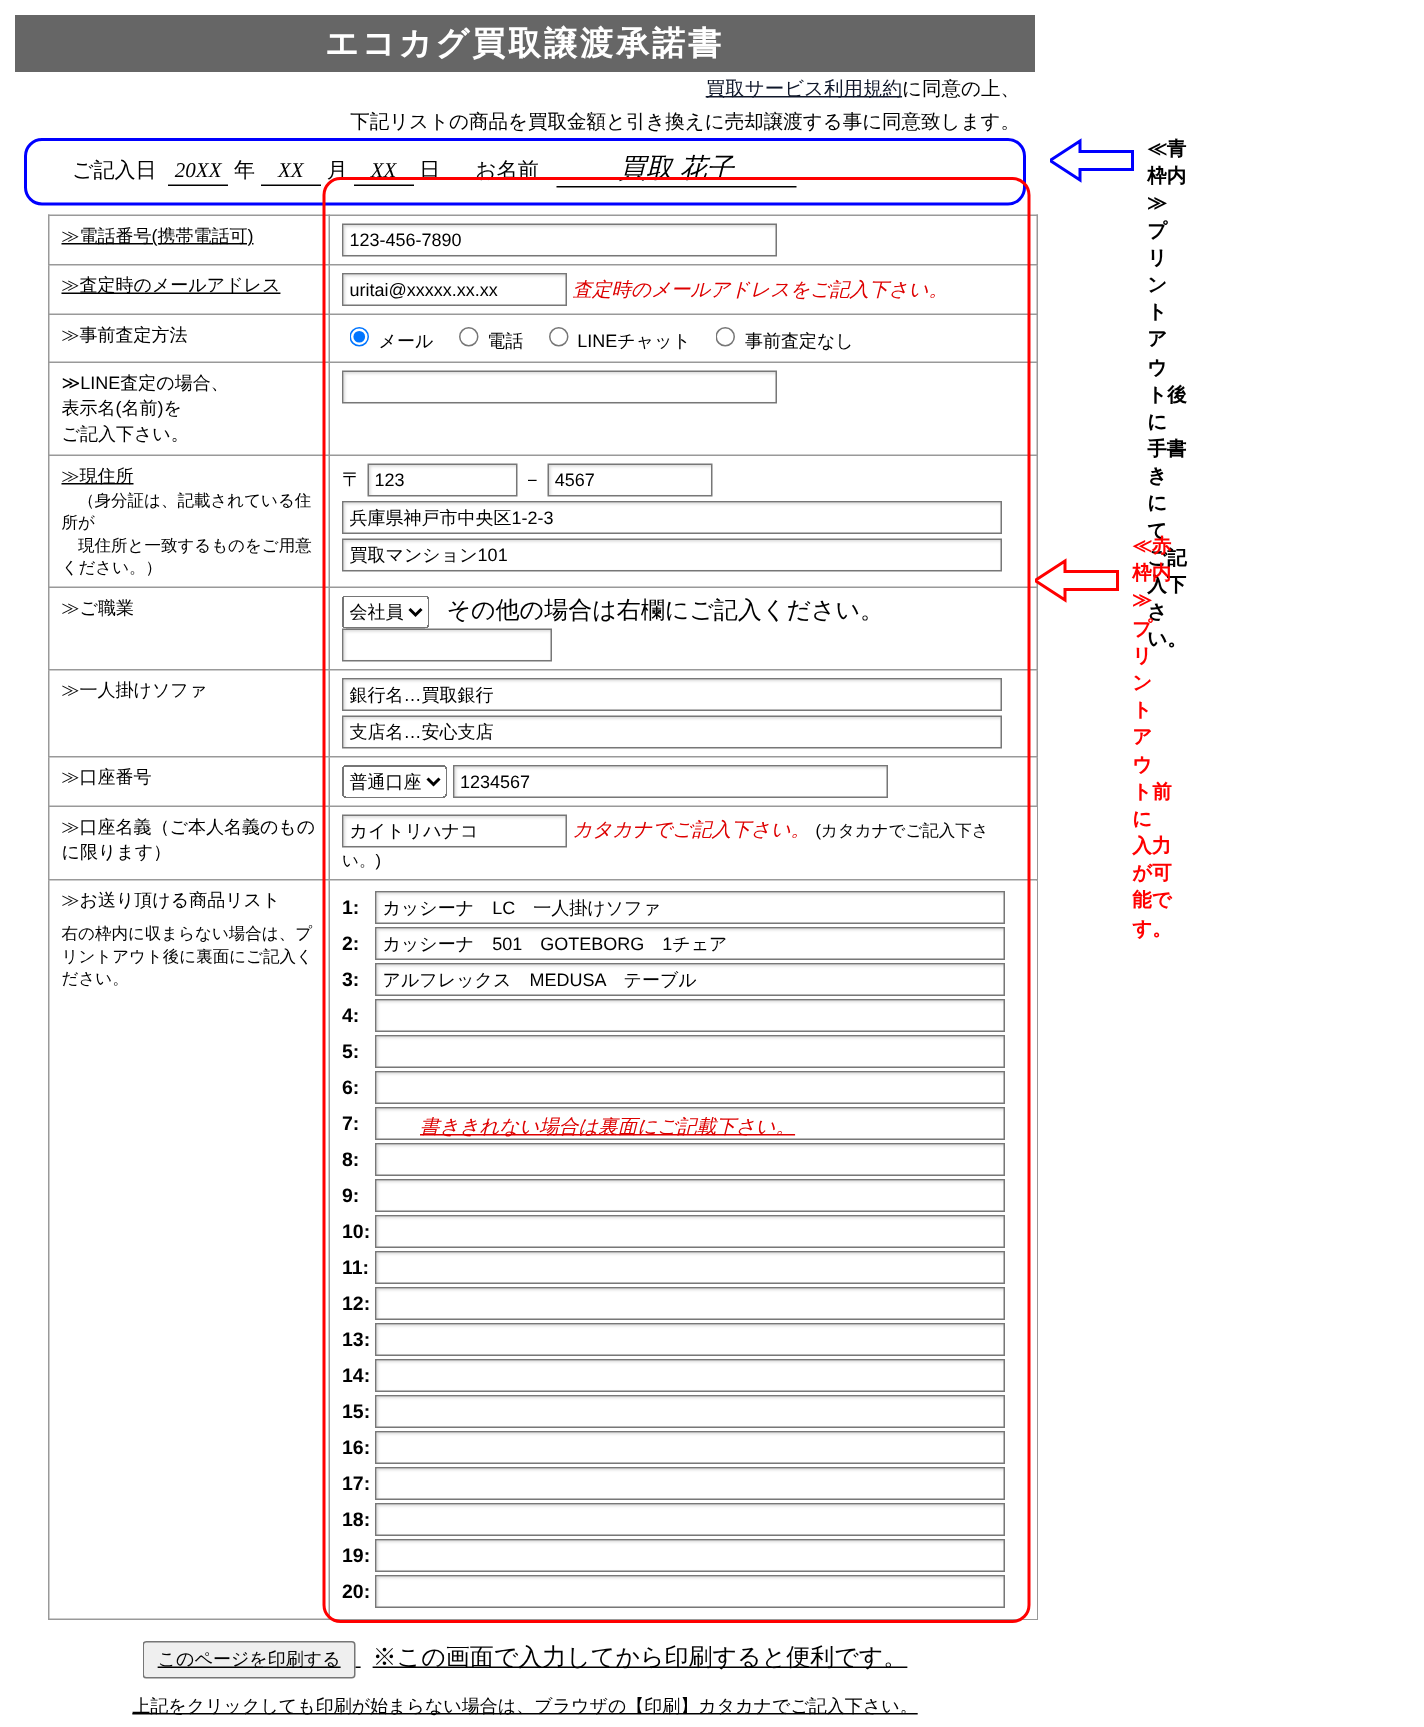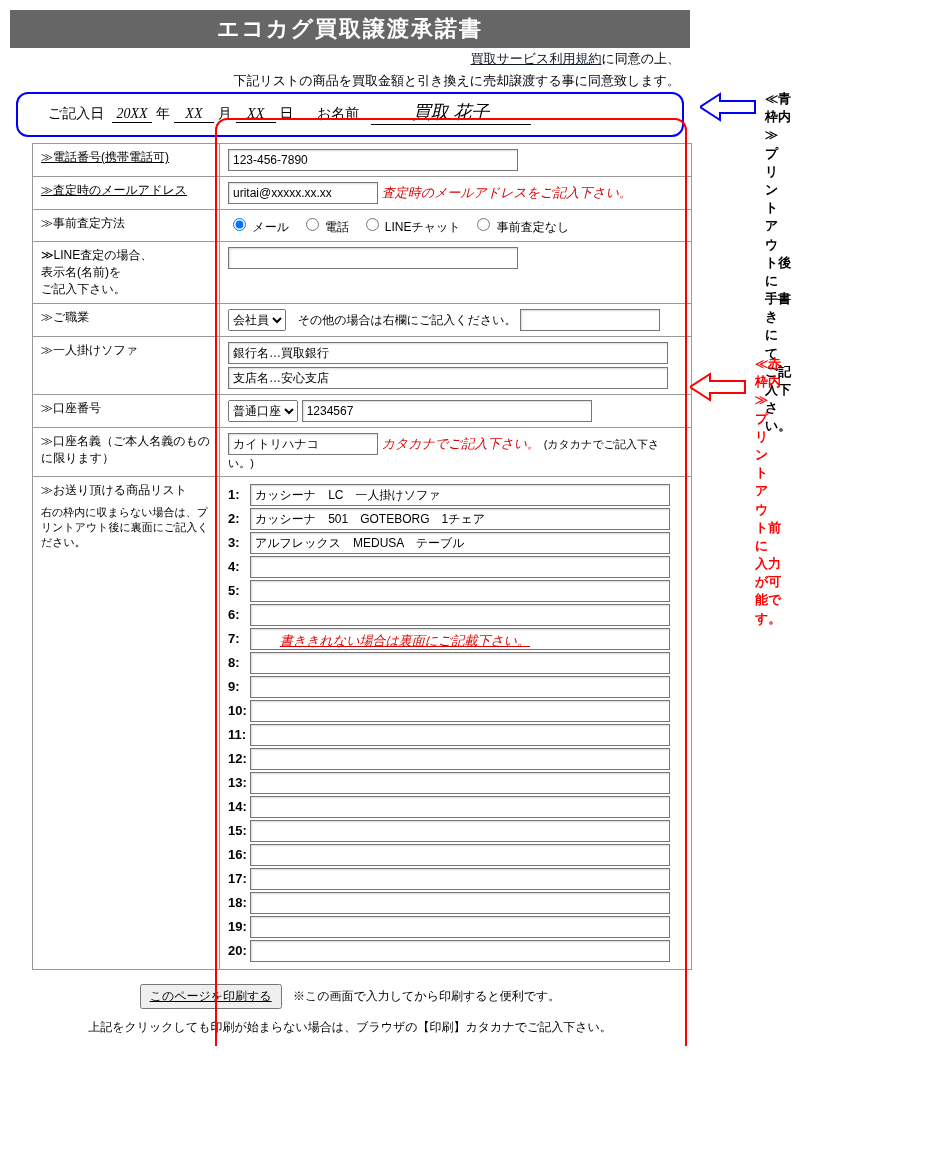--- a/index.html
+++ b/index.html
@@ -18,22 +18,22 @@
   .red-text { color: #d00; font-family: "Comic Sans MS", cursive; font-style: italic; }
   select { font-size: 12px; height: 22px; }
   .red-frame { position: absolute; border: 2px solid #f00; border-radius: 12px; z-index: 5; pointer-events: none; }
   .item-row { margin: 2px 0; }
   .item-row .num { display: inline-block; width: 22px; font-weight: bold; }
   .item-row input { width: 410px; }
   .annot { position: absolute; font-size: 13px; color: #000000; font-weight: bold; line-height: 1.4; }
   .annot-red { color: #f00; }
   .arrow { position: absolute; }
   .print-btn { font-size: 12px; padding: 2px 8px; text-decoration: underline; }
-  .footer { text-align: center; font-size: 12px; margin-top: 10px; }
-  .note { font-size: 12px; margin-left: 8px; }
+  .footer { text-align: center; font-size: 12px; margin-top: 10px; text-decoration: underline; }
+  .note { font-size: 16px; margin-left: 8px; }
   .radio-group label { margin-right: 8px; font-size: 12px; }
   .ulabel { text-decoration: underline; }
 </style>
 </head>
 <body>
 
 <div class="page">
 
   <div class="title-bar">エコカグ買取譲渡承諾書</div>
 
@@ -79,20 +79,35 @@
           <label><input type="radio" name="m" style=""> <span>LINEチャット</span></label>
           <label><input type="radio" name="m" style=""> <span>事前査定なし</span></label>
         </span>
       </td>
     </tr>
     <tr>
       <td class="label" style="white-space:pre-line">≫LINE査定の場合、
 表示名(名前)を
 ご記入下さい。</td>
       <td class="input-cell"><input type="text" style="width: 280px;"></td>
+    </tr>
+    <tr>
+      <td class="label">
+        <span class="ulabel">≫現住所</span><br>
+        <span style="font-size:11px;white-space:pre-line">　（身分証は、記載されている住所が
+　現住所と一致するものをご用意ください。）</span>
+      </td>
+      <td class="input-cell">
+        <span>〒</span>
+        <input type="text" style="width: 90px;" value="123">
+        <span>－</span>
+        <input type="text" style="width: 100px;" value="4567"><br>
+        <input type="text" style="width: 430px; margin-top: 3px;" value="兵庫県神戸市中央区1-2-3"><br>
+        <input type="text" style="width: 430px; margin-top: 3px;" value="買取マンション101">
+      </td>
     </tr>
     <tr>
       <td class="label">≫ご職業</td>
       <td class="input-cell">
         <select><option>会社員</option></select>
         <span class="note">その他の場合は右欄にご記入ください。</span>
         <input type="text" style="width: 130px;">
       </td>
     </tr>
     <tr>

